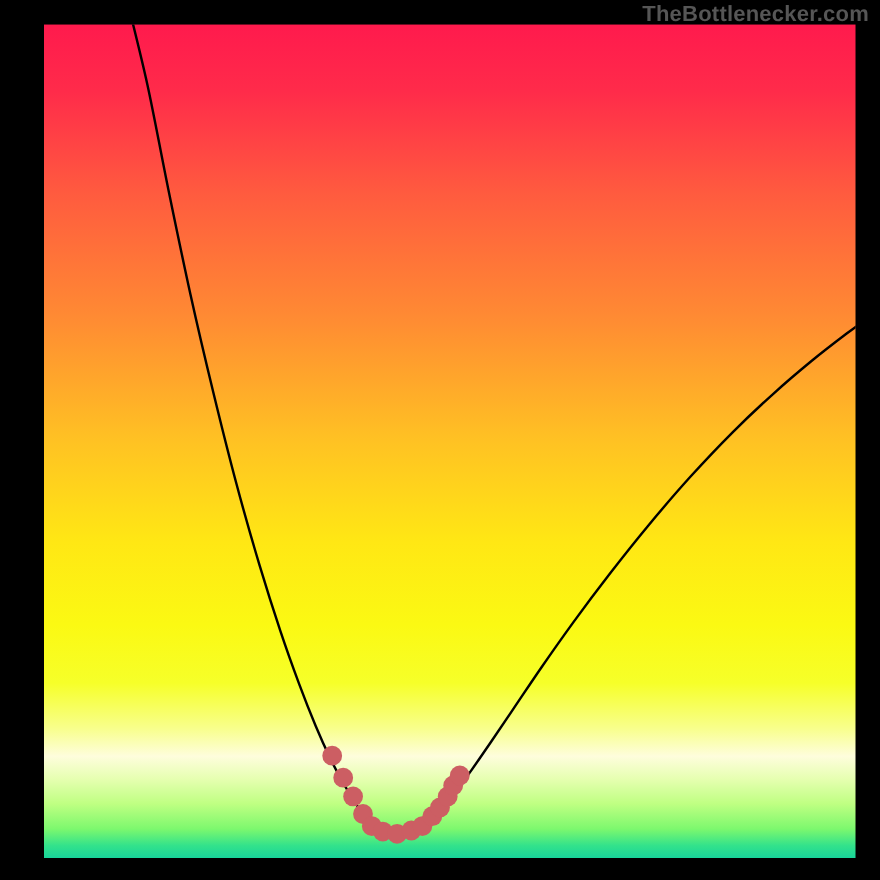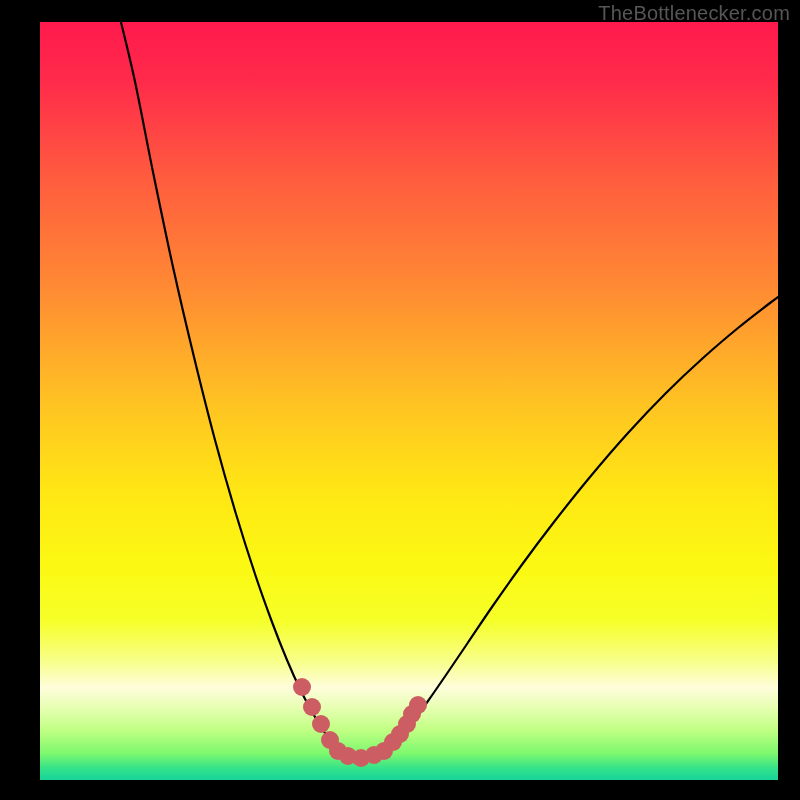--- a/index.html
+++ b/index.html
@@ -25,21 +25,21 @@
     top: 22px;
     width: 738px;
     height: 758px;
     overflow: hidden;
   }
   .watermark {
     position: absolute;
     top: 2px;
     right: 10px;
     font-size: 20px;
-    font-weight: 400;
+    font-weight: 700;
     color: #565656;
     letter-spacing: 0.2px;
   }
 </style>
 </head>
 <body>
 
 <div class="frame">
   <div class="watermark">TheBottlenecker.com</div>
   <div class="plot">

